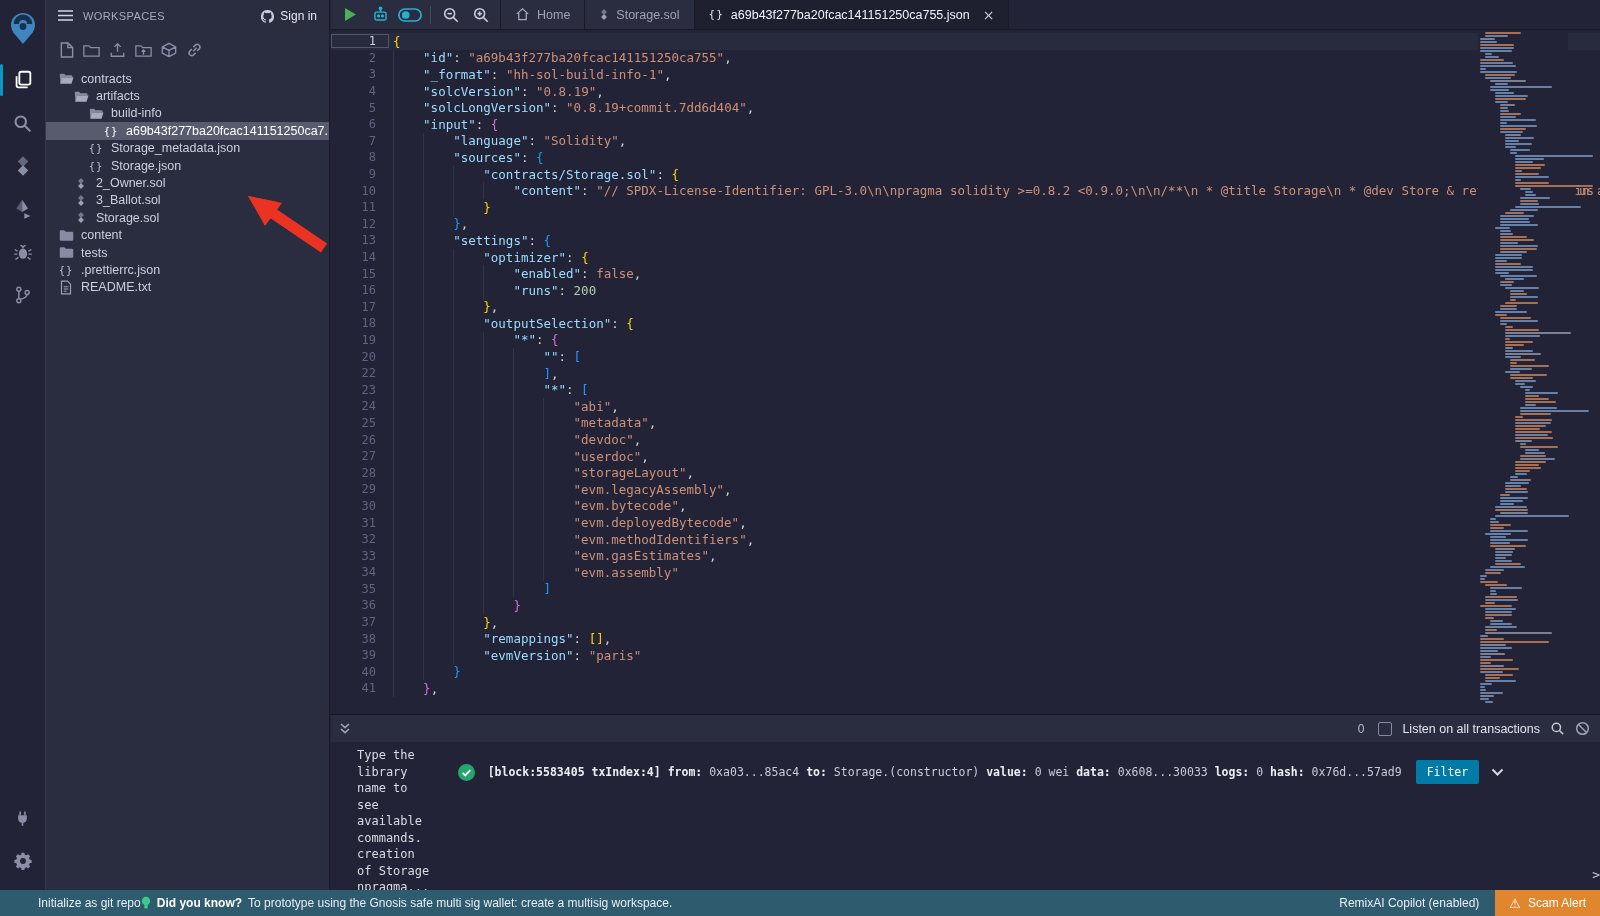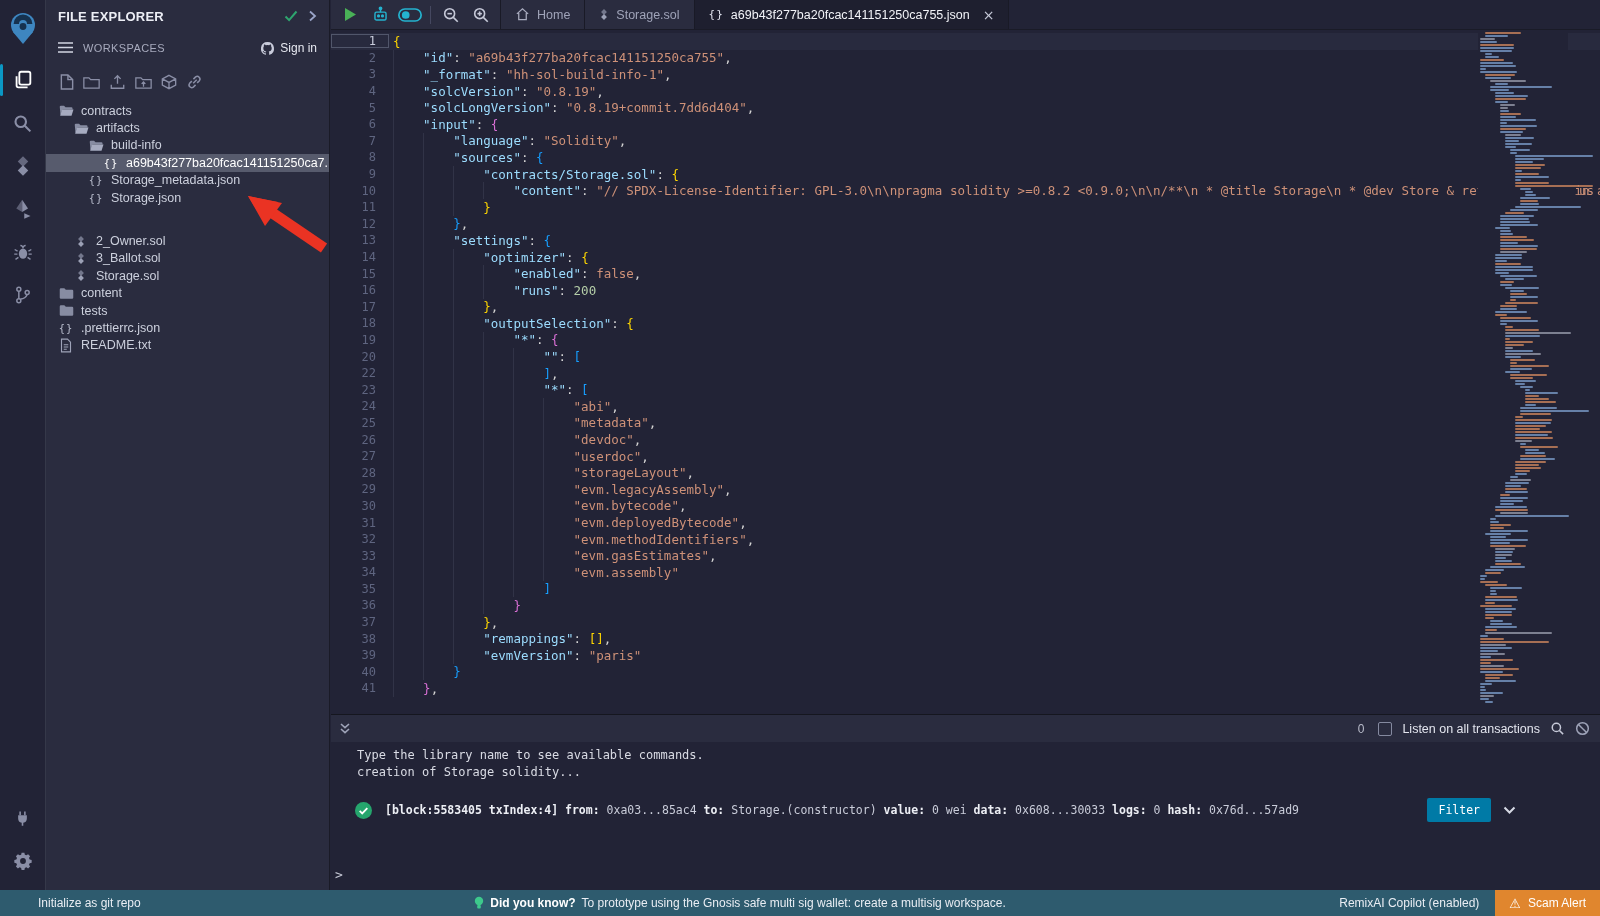--- a/index.html
+++ b/index.html
@@ -70,36 +70,36 @@
   
   .term-strip{height:28px;background:#2a2c3f;border-top:1px solid #15161f;display:flex;align-items:center;padding:0 10px;flex:none}
   .collapse{margin-left:-2px;display:flex;cursor:pointer}
   .strip-right{margin-left:auto;display:flex;align-items:center;gap:10px}
   .tx-count{font-size:12px;color:#b9bcca;margin-right:4px}
   .chk{width:14px;height:14px;border:1px solid #858aa0;border-radius:2px;background:transparent;cursor:pointer}
   .listen{font-size:12.5px;color:#e3e5ee}
   .filter{width:268px;height:24px;background:#3b3e52;border:none;border-radius:3px;padding:0 9px;
           font-size:12.5px;color:#e8eaf2;font-family:"Liberation Sans",sans-serif;outline:none}
   .filter::placeholder{color:#9ca0b4}
-  .term-body{flex:1;display:flex;flex-direction:column;font-family:"DejaVu Sans Mono",monospace;background:var(--bg);overflow:hidden}
+  .term-body{flex:1;display:flex;flex-direction:row;font-family:"DejaVu Sans Mono",monospace;background:var(--bg);overflow:hidden}
   .tlines{padding:5px 0 0 26px;font-size:12px;color:#d9dbe4;line-height:16.5px}
   .tx-row{margin-top:17px;display:flex;align-items:center;padding:0 84px 0 24px;height:26px}
   .tx-check{flex:none;margin-right:13px;display:flex}
   .tx-text{font-size:11.5px;color:#c9ccd9;white-space:nowrap;overflow:hidden;flex:1}
   .tx-text b{color:#eceef4}
   .tx-right{display:flex;align-items:center;gap:12px;margin-left:14px}
   .debug-btn{background:var(--accent);color:#fff;border:none;font-family:"DejaVu Sans Mono",monospace;
              font-size:11.5px;padding:5px 11px;border-radius:2px;cursor:pointer}
   .prompt{margin-top:auto;padding:0 0 8px 4px;font-size:13px;color:#c7cad7}
 
   
   .statusbar{position:absolute;left:0;right:0;bottom:0;height:26px;background:#2e5b6e;display:flex;align-items:center;
              font-size:12px;color:#e9edf3;z-index:10}
   .sb-left{padding-left:38px;cursor:pointer}
-  .sb-tip{flex:1;display:flex;align-items:center;justify-content:center;gap:6px}
+  .sb-tip{flex:1;display:flex;align-items:center;justify-content:flex-start;gap:6px}
   .sb-tip b{color:#ffffff}
   .sb-copilot{margin-right:16px;cursor:pointer}
   .scam{height:26px;background:#e0862e;display:flex;align-items:center;gap:7px;padding:0 14px;color:#fff;cursor:pointer}
   .warn-glyph{font-family:"DejaVu Sans",sans-serif;font-size:13px}
   .glyph{font-family:"DejaVu Sans",sans-serif}
 </style>
 </head>
 <body>
 
 <div class="app">
@@ -160,33 +160,20 @@
         </svg>
       </div>
       <div class="rail-item">
         <svg width="20" height="20" viewBox="0 0 24 24" fill="#8a8ea6">
           <path d="M12 8.5 a3.5 3.5 0 1 0 0 7 a3.5 3.5 0 0 0 0 -7 Z M10.3 2 h3.4 l.5 2.4 1.9 .8 2 -1.3 2.4 2.4 -1.3 2 .8 1.9 2.4 .5 v3.4 l-2.4 .5 -.8 1.9 1.3 2 -2.4 2.4 -2 -1.3 -1.9 .8 -.5 2.4 h-3.4 l-.5 -2.4 -1.9 -.8 -2 1.3 -2.4 -2.4 1.3 -2 -.8 -1.9 -2.4 -.5 v-3.4 l2.4 -.5 .8 -1.9 -1.3 -2 2.4 -2.4 2 1.3 1.9 -.8 Z" fill-rule="evenodd"></path>
         </svg>
       </div>
     </aside>
 
   <section class="panel">
-    <div class="panel-header">
-      <span class="panel-title">FILE EXPLORER</span>
-      <span class="hicon">
-        <svg width="14" height="12" viewBox="0 0 14 12">
-            <path d="M1.5 6.5 l3.6 3.6 L12.5 1.5" stroke="#2ea56f" stroke-width="2" fill="none"></path>
-          </svg>
-      </span>
-      <span class="hicon">
-        <svg width="9" height="12" viewBox="0 0 9 12">
-            <path d="M2 1.5 l5 4.5 -5 4.5" stroke="#9aa5c9" stroke-width="1.8" fill="none"></path>
-          </svg>
-      </span>
-    </div>
     <div class="ws-row">
       <span>
         <svg width="15" height="11" viewBox="0 0 15 11">
             <path d="M0 1 h15 M0 5.5 h15 M0 10 h15" stroke="#d2d5e2" stroke-width="1.7"></path>
           </svg>
       </span>
       <span class="ws-label">WORKSPACES</span>
       <span class="signin">
         <svg width="15" height="15" viewBox="0 0 16 16" fill="#c9ccdb">
             <path d="M8 1a7 7 0 0 0-2.21 13.64c.35.06.48-.15.48-.34v-1.2c-1.95.42-2.36-.94-2.36-.94-.32-.81-.78-1.03-.78-1.03-.63-.44.05-.43.05-.43.7.05 1.07.72 1.07.72.62 1.07 1.64.76 2.04.58.06-.45.24-.76.44-.93-1.56-.18-3.2-.78-3.2-3.46 0-.76.27-1.39.72-1.88-.07-.18-.31-.89.07-1.85 0 0 .59-.19 1.93.72a6.7 6.7 0 0 1 3.52 0c1.34-.91 1.93-.72 1.93-.72.38.96.14 1.67.07 1.85.45.49.72 1.12.72 1.88 0 2.69-1.64 3.28-3.21 3.45.25.22.48.64.48 1.29v1.92c0 .19.13.41.49.34A7 7 0 0 0 8 1Z"></path>
@@ -267,21 +254,21 @@
             <span class="braces-glyph">{}</span>
           </span>
           <span>Storage_metadata.json</span>
         </div>
         <div class="tree-row" style="padding-left: 42px;">
           <span class="ic">
             <span class="braces-glyph">{}</span>
           </span>
           <span>Storage.json</span>
         </div>
-        <div class="tree-row" style="padding-left: 27px; margin-top: 26px;">
+        <div class="tree-row" style="padding-left: 27px;">
           <span class="ic">
             <svg width="10" height="13" viewBox="0 0 24 28">
               <path d="M12 1 l7 7 -7 7 -7 -7 Z" fill="#9ba0b5" opacity=".65"></path>
               <path d="M12 13 l7 7 -7 7 -7 -7 Z" fill="#9ba0b5"></path>
             </svg>
           </span>
           <span>2_Owner.sol</span>
         </div>
         <div class="tree-row" style="padding-left: 27px;">
           <span class="ic">
@@ -703,21 +690,21 @@
               <circle cx="8" cy="8" r="6.2"></circle>
               <line x1="3.7" y1="3.7" x2="12.3" y2="12.3"></line>
             </svg>
         </span>
       </span>
     </div>
 
     <div class="term-body">
       <div class="tlines" id="term-lines">
           <div>Type the library name to see available commands.</div>
-          <div>creation of Storage solidity...</div>
+          <div>creation of Storage npragma...</div>
         </div>
       <div class="tx-row">
         <span class="tx-check">
           <svg width="17" height="17" viewBox="0 0 16 16">
               <circle cx="8" cy="8" r="8" fill="#25a56d"></circle>
               <path d="M4.4 8.3 l2.4 2.4 4.8-5" stroke="#fff" stroke-width="1.7" fill="none"></path>
             </svg>
         </span>
         <span class="tx-text" id="tx-text"><b>[block:5583405 txIndex:4] </b><b>from:</b><span> 0xa03...85ac4 </span><b>to:</b><span> Storage.(constructor) </span><b>value:</b><span> 0 wei </span><b>data:</b><span> 0x608...30033 </span><b>logs:</b><span> 0 </span><b>hash:</b><span> 0x76d...57ad9</span></span>
         <span class="tx-right">

